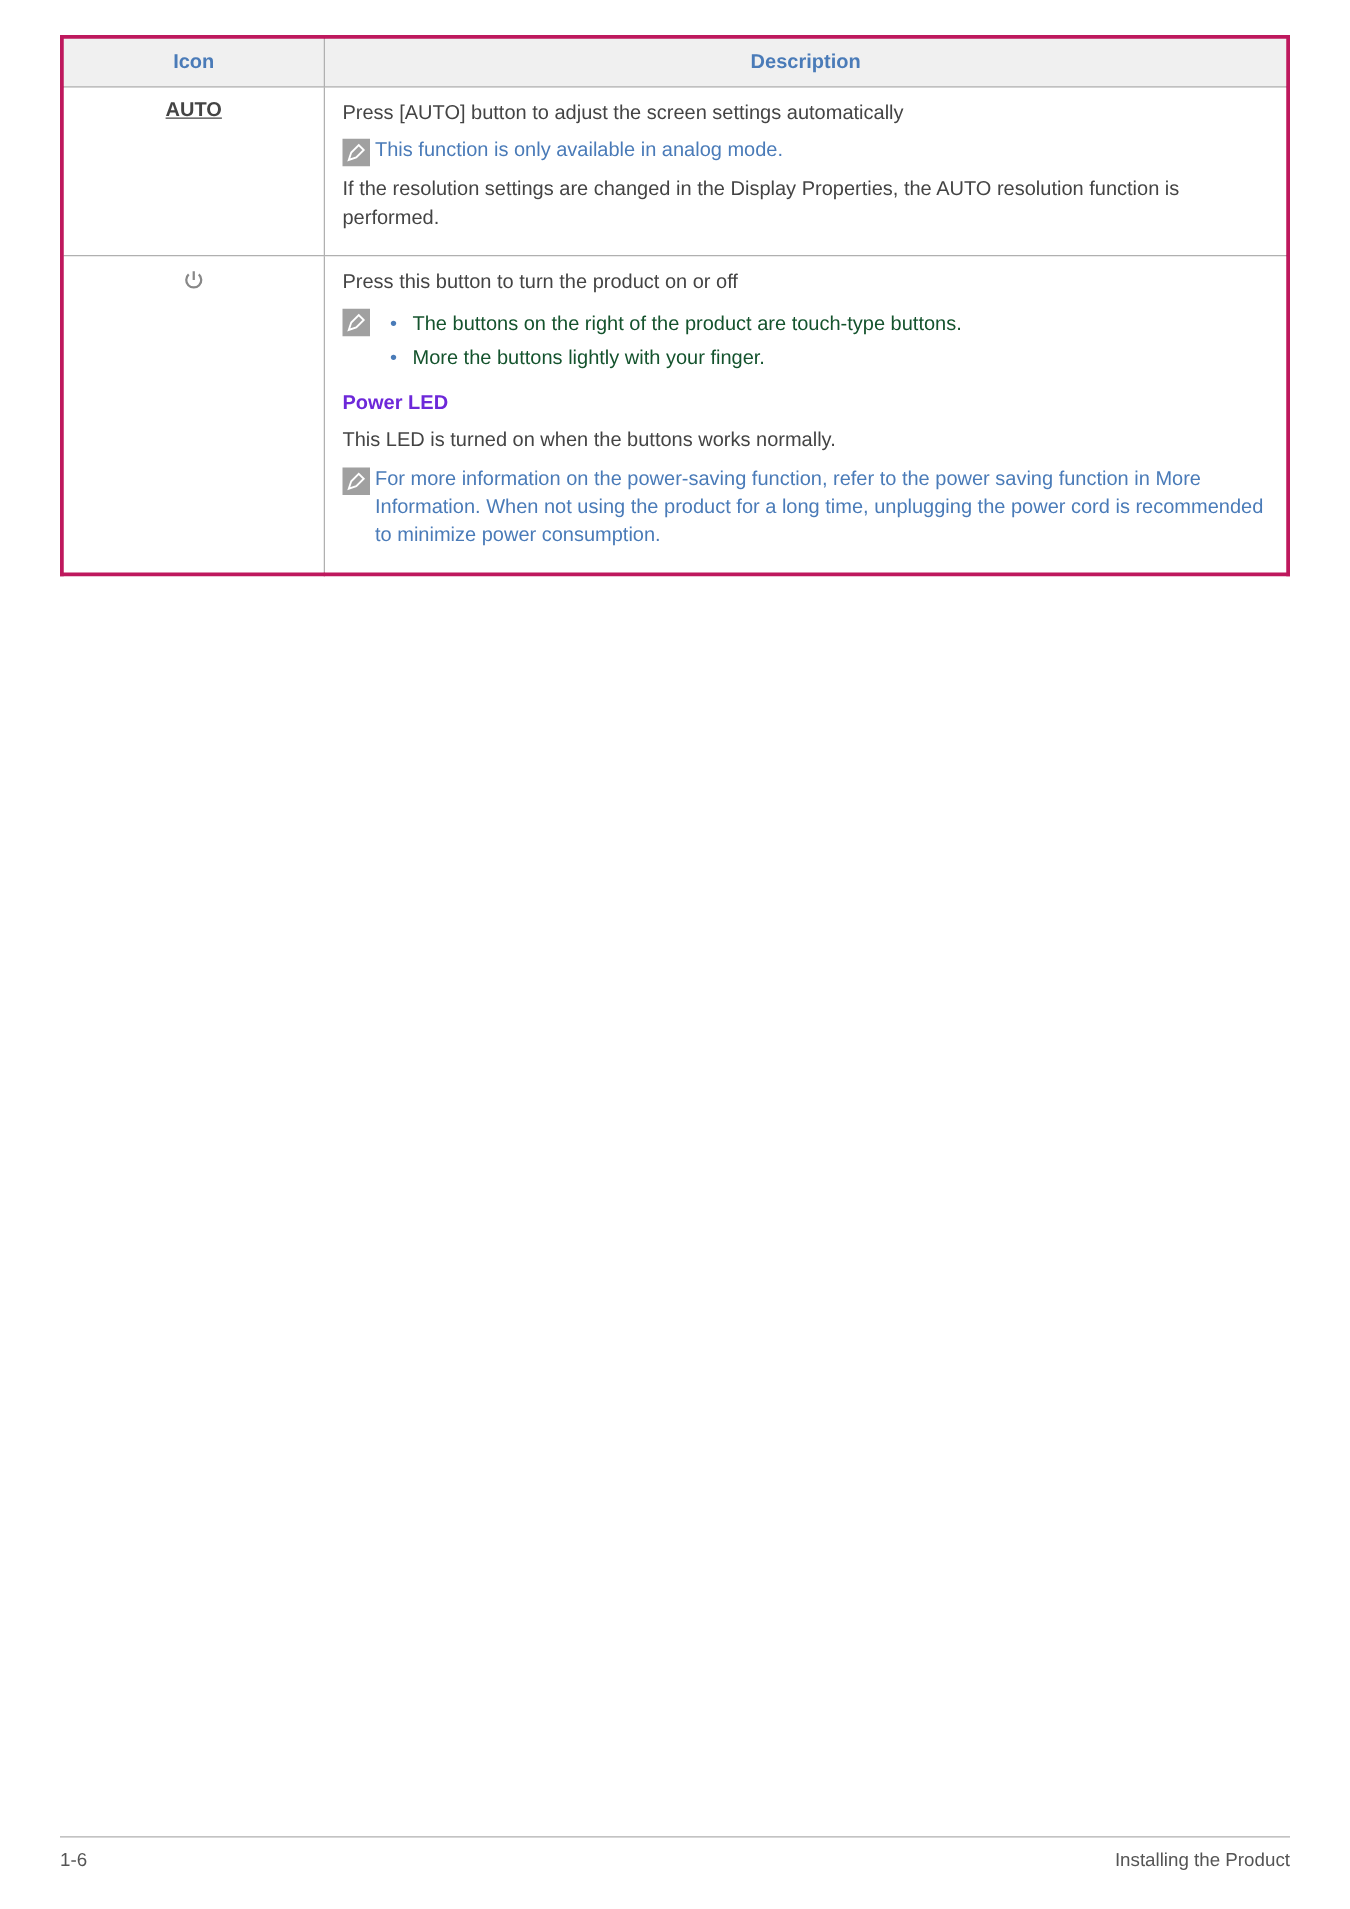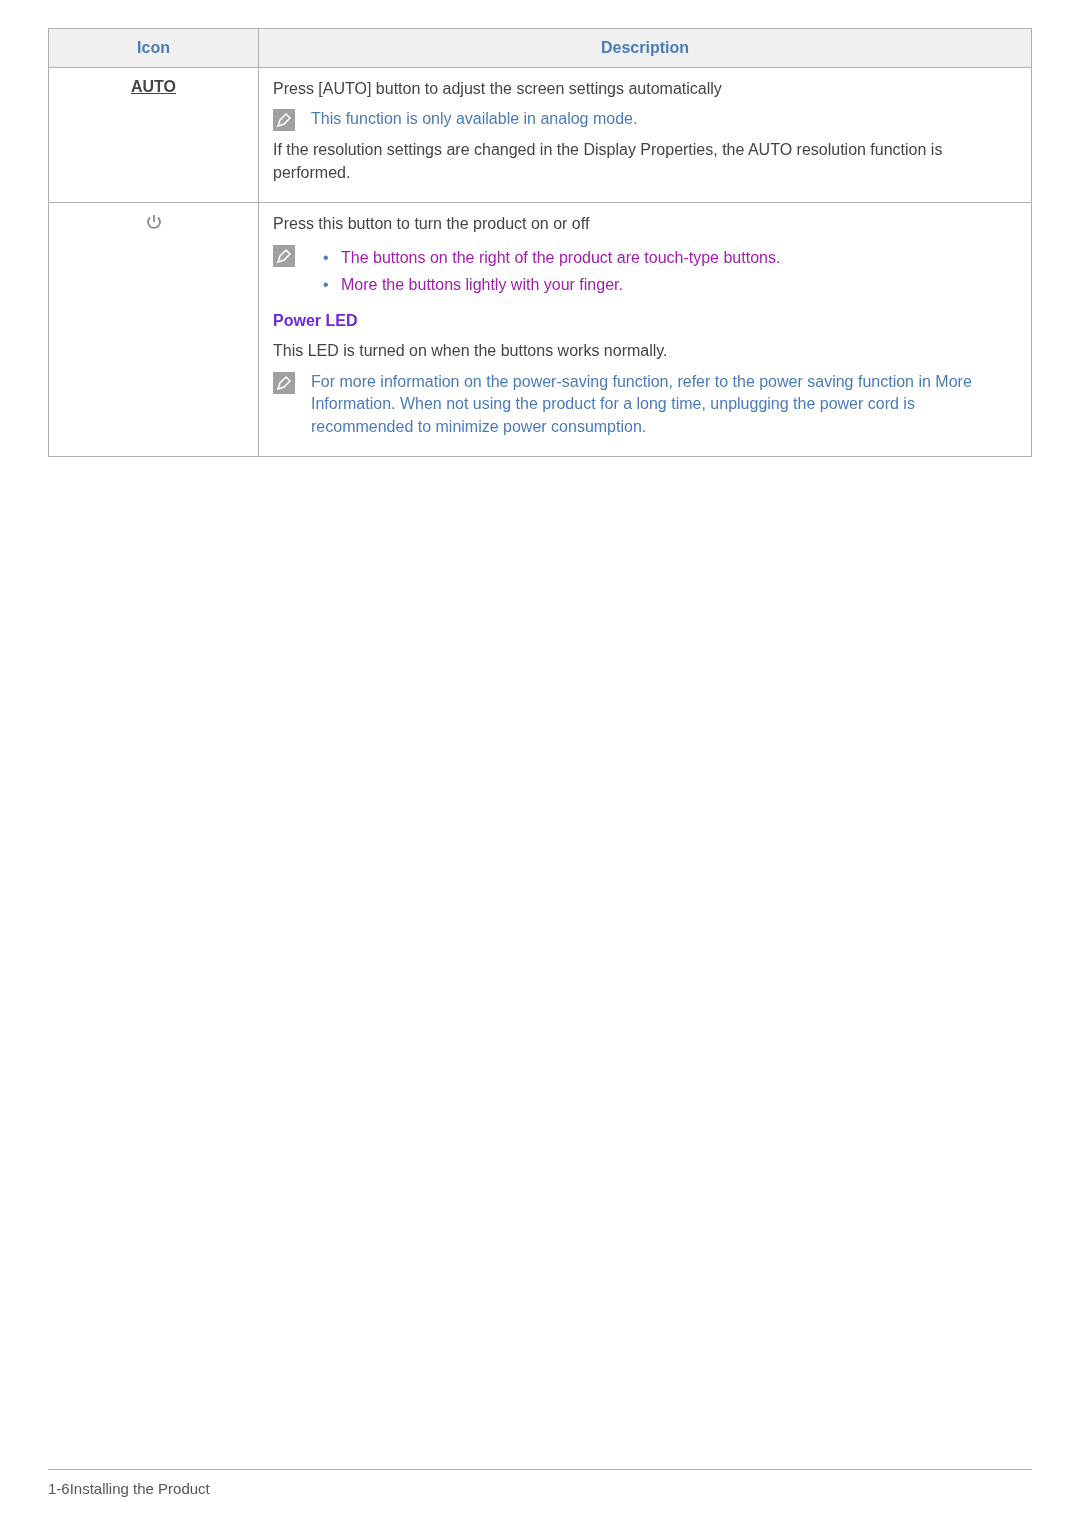--- a/index.html
+++ b/index.html
@@ -13,21 +13,21 @@
       background: #ffffff;
       width: 1080px;
       height: 1527px;
       position: relative;
       padding: 28px 48px;
     }
     
     .doc-table {
       width: 100%;
       border-collapse: collapse;
-      border: 1px solid #be185d;
+      border: 3px solid #be185d;
     }
     
     .doc-table th {
       background: #f0f0f0;
       color: #4a7bb8;
       font-weight: bold;
       font-size: 16px;
       padding: 10px 14px;
       border: 1px solid #b0b0b0;
       text-align: center;
@@ -54,21 +54,21 @@
     
     .desc-cell p {
       margin-bottom: 8px;
       line-height: 1.4;
     }
     
     .note-block {
       display: flex;
       align-items: flex-start;
       margin: 8px 0;
-      gap: 16px;
+      gap: 4px;
     }
     
     .note-icon {
       flex-shrink: 0;
       width: 22px;
       height: 22px;
       background: #a0a0a0;
       display: flex;
       align-items: center;
       justify-content: center;
@@ -86,21 +86,21 @@
     }
     
     .note-list {
       list-style: none;
       padding-left: 12px;
     }
     
     .note-list li {
       position: relative;
       padding-left: 18px;
-      color: #a21caf;
+      color: #14532d;
       line-height: 1.7;
     }
     
     .note-list li::before {
       content: "•";
       position: absolute;
       left: 0;
       color: #4a7bb8;
     }
     
@@ -116,20 +116,21 @@
     }
     
     .footer {
       position: absolute;
       bottom: 30px;
       left: 48px;
       right: 48px;
       border-top: 1px solid #b0b0b0;
       padding-top: 10px;
       display: flex;
+      justify-content: space-between;
       font-size: 15px;
       color: #555555;
     }
   </style>
 </head>
 <body>
 
 <table class="doc-table">
   <thead>
     <tr>

